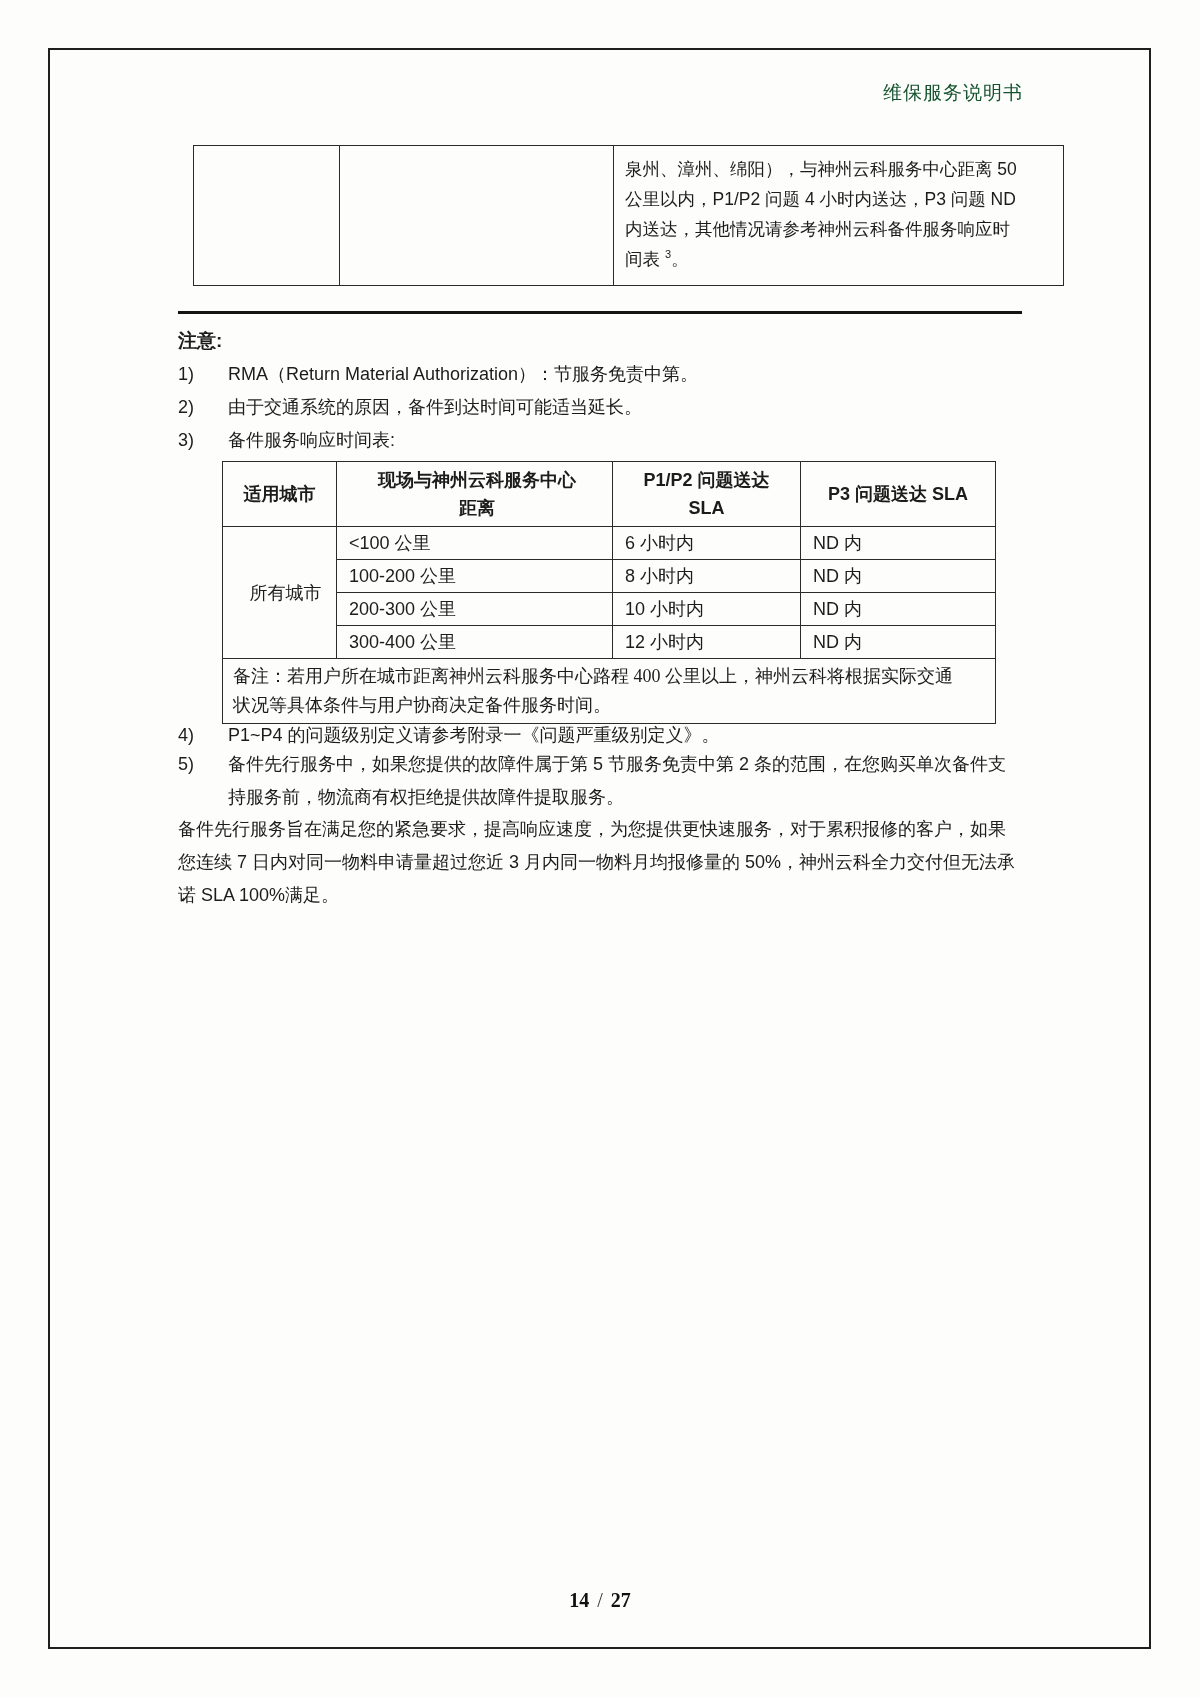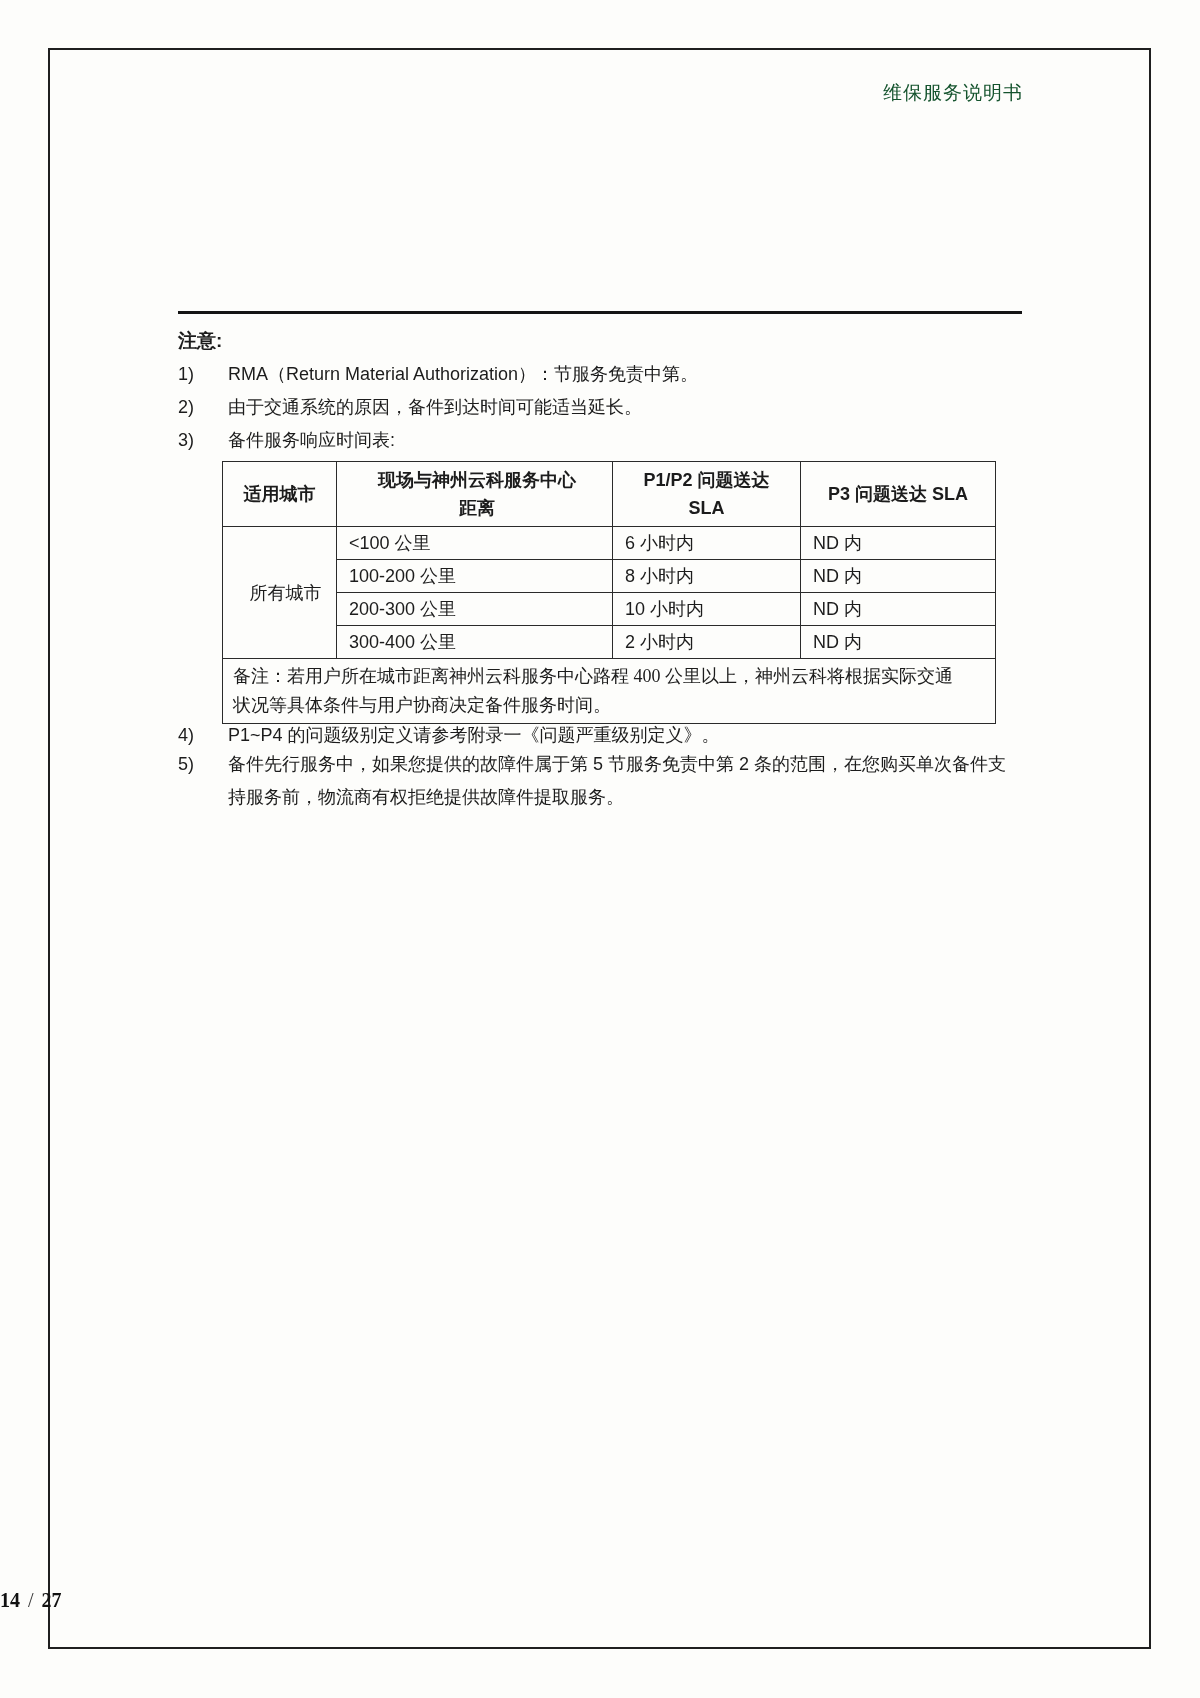--- a/index.html
+++ b/index.html
@@ -36,34 +36,46 @@
   .sla .c1{width:111px;} .sla .c2{width:268px;padding-left:6px;} .sla .c3{width:185px;} .sla .c4{width:192px;}
   .sla .hrow td{height:62px;text-align:center;vertical-align:middle;font-weight:bold;
                 font-size:18px;line-height:28px;}
   .sla .drow td{height:32px;font-size:18px;padding:0 0 0 12px;vertical-align:middle;margin-left:19px;}
   .sla .city{text-align:center;vertical-align:middle;padding:0;font-size:18px;}
   .sla .nrow td{height:60px;padding:2px 10px;vertical-align:middle;font-size:18px;line-height:29px;
                 font-family:"Liberation Serif","DejaVu Serif",serif;}
 
   .closing{position:absolute;left:178px;top:813px;width:884px;font-size:18px;line-height:33px;}
 
-  .footer{position:absolute;left:0;top:1589px;width:1200px;
+  .footer{position:absolute;left:0;top:1589px;width:1200px;text-align:center;
           font-family:"Liberation Serif","DejaVu Serif",serif;font-size:20px;color:#111;}
   .footer .b{font-weight:bold;}
   .footer .sep{margin:0 8px;color:#333;}
 </style>
 </head>
 <body>
 
 <div class="page">
 
   <div class="frame"></div>
 
   <div class="header-title">维保服务说明书</div>
 
+  <table class="top-table">
+    <tbody>
+        <tr>
+      <td class="tt-c1"></td>
+      <td class="tt-c2"></td>
+      <td class="tt-c3"><span class="pre">泉州、漳州、绵阳），与神州云科服务中心距离 50
+公里以内，P1/P2 问题 4 小时内送达，P3 问题 ND
+内送达，其他情况请参考神州云科备件服务响应时
+间表 </span><sup>3</sup><span>。</span></td>
+    </tr>
+  </tbody>
+    </table>
 
   <div class="rule"></div>
 
   <div class="notice">注意:</div>
 
   <div class="li li1">
     <span class="num">1)</span>
     <span class="txt pre">RMA（Return Material Authorization）：节服务免责中第。</span>
   </div>
   <div class="li li2">
@@ -96,38 +108,41 @@
       <td>8 小时内</td>
       <td>ND 内</td>
     </tr>
     <tr class="drow">
       <td>200-300 公里</td>
       <td>10 小时内</td>
       <td>ND 内</td>
     </tr>
     <tr class="drow">
       <td>300-400 公里</td>
-      <td>2 小时内</td>
+      <td>12 小时内</td>
       <td>ND 内</td>
     </tr>
     <tr class="nrow">
       <td colspan="4" class="pre">备注：若用户所在城市距离神州云科服务中心路程 400 公里以上，神州云科将根据实际交通
 状况等具体条件与用户协商决定备件服务时间。</td>
     </tr>
   </tbody>
     </table>
 
   <div class="li li4">
     <span class="num">4)</span>
     <span class="txt pre">P1~P4 的问题级别定义请参考附录一《问题严重级别定义》。</span>
   </div>
   <div class="li li5">
     <span class="num">5)</span>
     <span class="txt pre">备件先行服务中，如果您提供的故障件属于第 5 节服务免责中第 2 条的范围，在您购买单次备件支
 持服务前，物流商有权拒绝提供故障件提取服务。</span>
   </div>
 
+  <div class="closing pre">备件先行服务旨在满足您的紧急要求，提高响应速度，为您提供更快速服务，对于累积报修的客户，如果
+您连续 7 日内对同一物料申请量超过您近 3 月内同一物料月均报修量的 50%，神州云科全力交付但无法承
+诺 SLA 100%满足。</div>
 
   <div class="footer">
     <span class="b">14</span><span class="sep">/</span><span class="b">27</span>
   </div>
 
 </div>
 
 </body></html>

